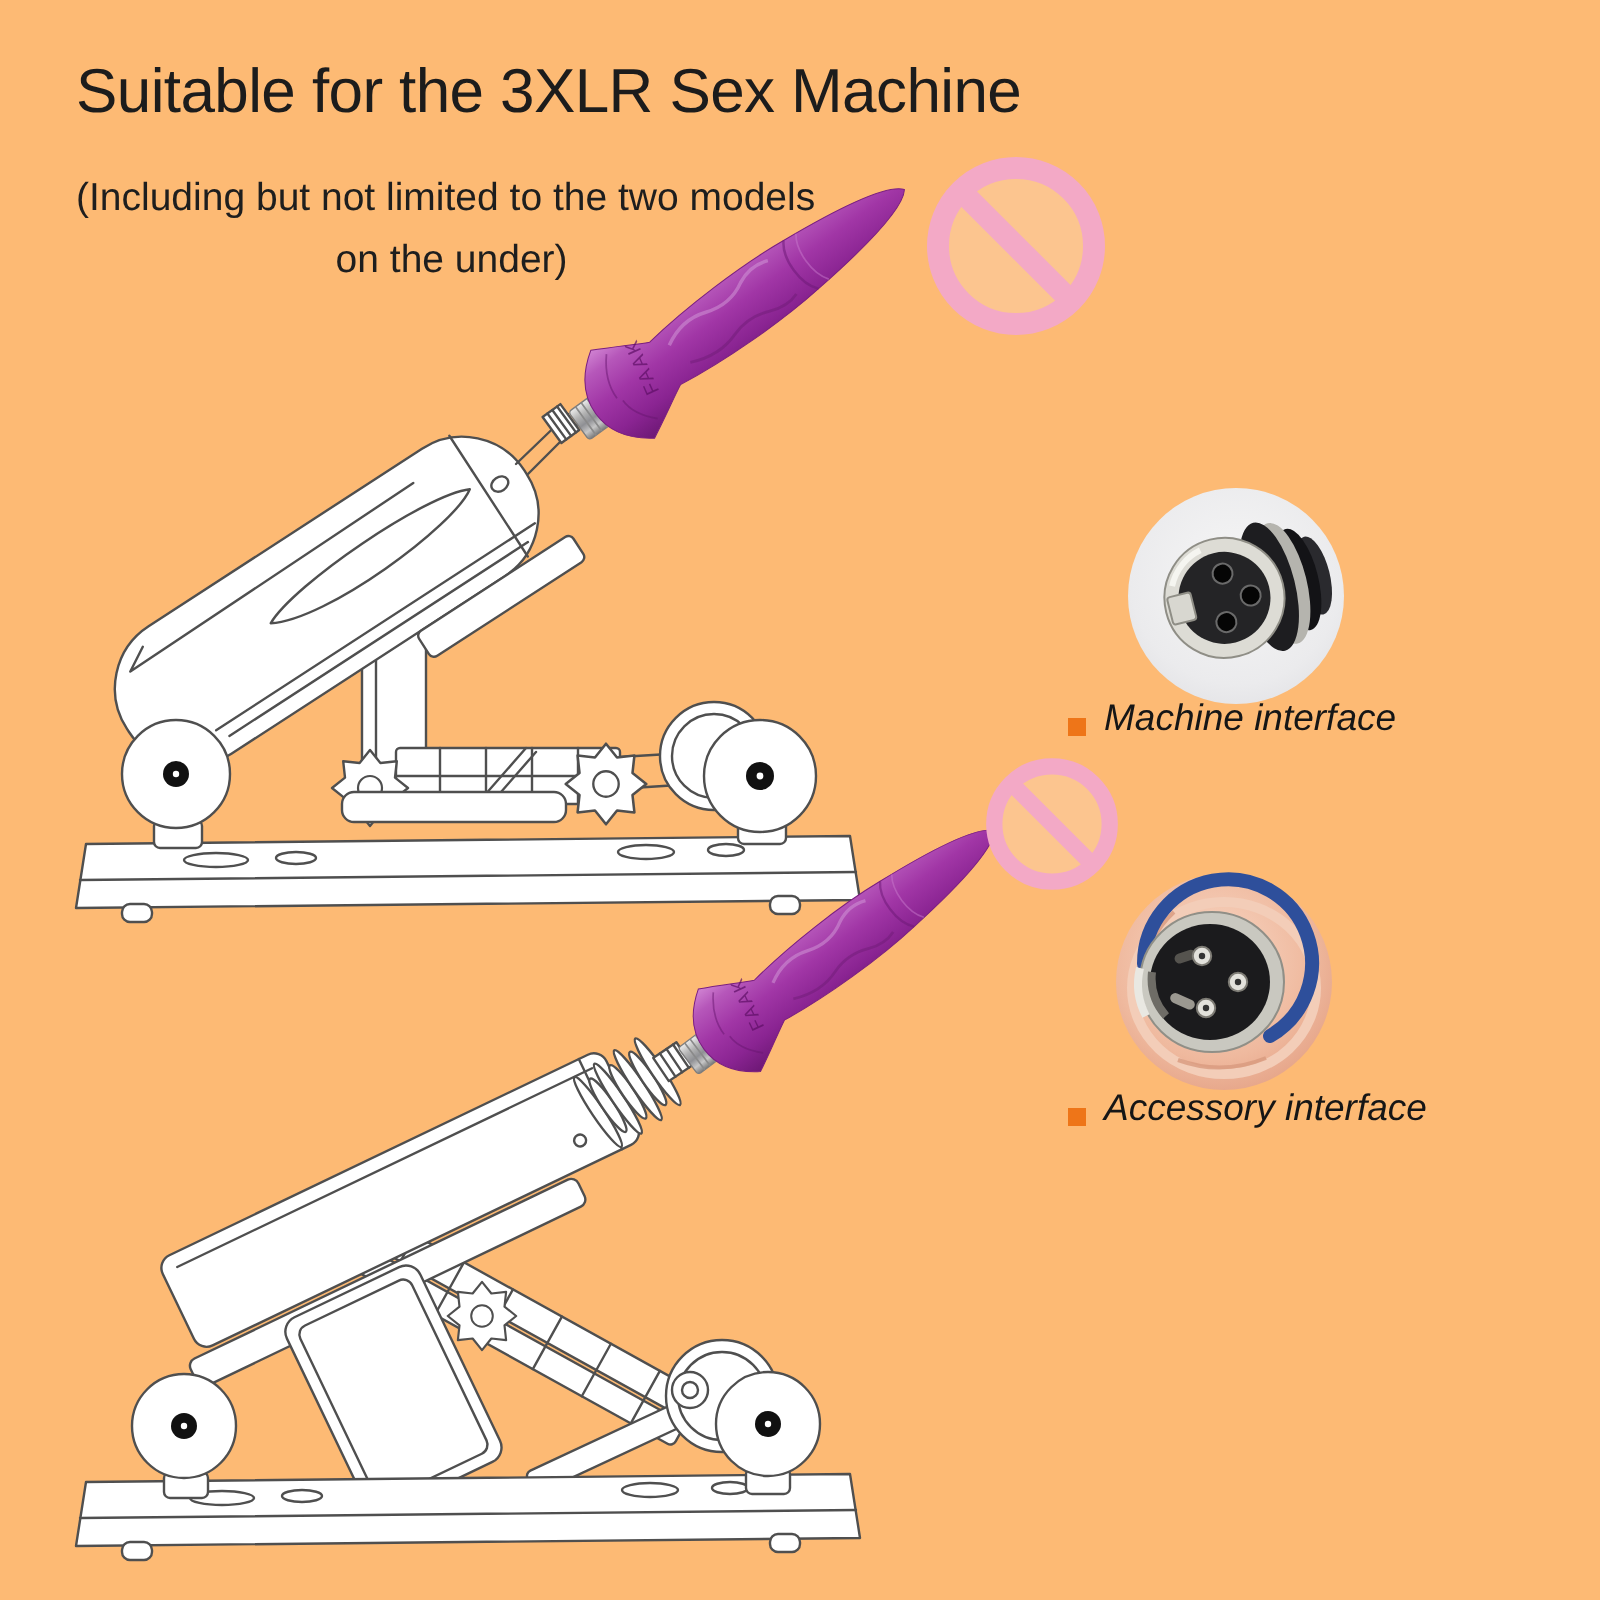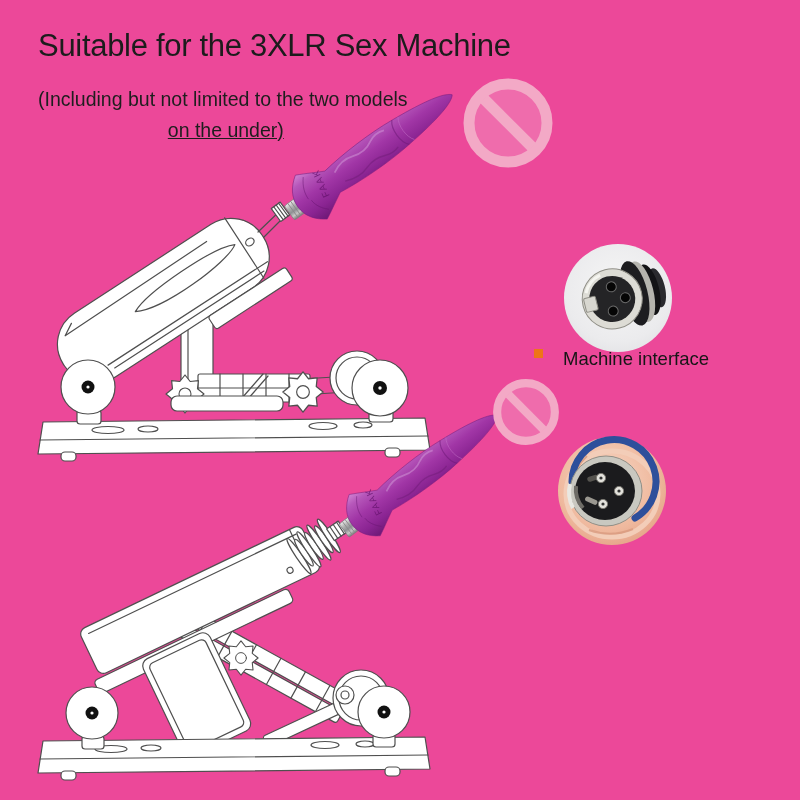--- a/index.html
+++ b/index.html
@@ -1,34 +1,34 @@
 <!DOCTYPE html>
 <html><head>
 <meta charset="utf-8">
 <style>
   html,body{margin:0;padding:0;background:#fff;}
-  .canvas{position:relative;width:800px;height:800px;background:#ec4899;overflow:hidden;
+  .canvas{position:relative;width:800px;height:800px;background:#fdba74;overflow:hidden;
           font-family:"Liberation Sans",sans-serif;color:#1d1d1d;}
   .page-title{position:absolute;left:38px;top:28px;font-size:31px;letter-spacing:-0.3px;
               color:#1c1c1c;white-space:nowrap;z-index:6;}
   .subtitle{position:absolute;left:38px;top:84px;font-size:19.5px;line-height:31px;color:#1e1e1e;z-index:6;text-align:center;}
-  .subtitle .line2{margin-left:6px;text-decoration:underline;}
+  .subtitle .line2{margin-left:6px;}
   .machine-svg{position:absolute;z-index:1;}
   #machine-1{left:33px;top:190px;}
   #machine-2{left:33px;top:508px;}
   .attachment{position:absolute;z-index:2;}
   #attachment-1{left:288px;top:180px;transform:rotate(-36deg);transform-origin:2px 32px;}
   #attachment-2{left:343px;top:499px;transform:rotate(-37deg);transform-origin:2px 31px;}
   .nosign{position:absolute;z-index:4;}
   #nosign-1{left:458px;top:73px;}
   #nosign-2{left:489px;top:375px;}
   .photo{position:absolute;z-index:3;}
   #photo-machine{left:563px;top:243px;}
   #photo-accessory{left:557px;top:436px;}
-  .callout{position:absolute;display:flex;align-items:flex-start;gap:20px;z-index:6;}
+  .callout{position:absolute;display:flex;align-items:flex-end;gap:9px;z-index:6;font-style:italic;}
   #callout-machine{left:534px;top:349px;}
   #callout-accessory{left:534px;top:544px;}
   .bullet{width:9px;height:9px;background:#ee7518;flex:0 0 auto;}
   .callout-label{font-size:18.5px;line-height:19px;color:#161616;white-space:nowrap;}
 </style>
 </head>
 <body>
 
 <div class="canvas">
 
@@ -264,14 +264,18 @@
         <circle cx="62" cy="55" r="1.6" fill="#333"></circle>
       <circle cx="46" cy="68" r="4.6" fill="#e3e2dc" stroke="#7e7c75"></circle>
         <circle cx="46" cy="68" r="1.6" fill="#333"></circle>
     </g>
   </svg>
 
   <div id="callout-machine" class="callout">
     <span class="bullet"></span>
     <span class="callout-label">Machine interface</span>
   </div>
+  <div id="callout-accessory" class="callout">
+    <span class="bullet"></span>
+    <span class="callout-label">Accessory interface</span>
+  </div>
 
 </div>
 
 </body></html>

